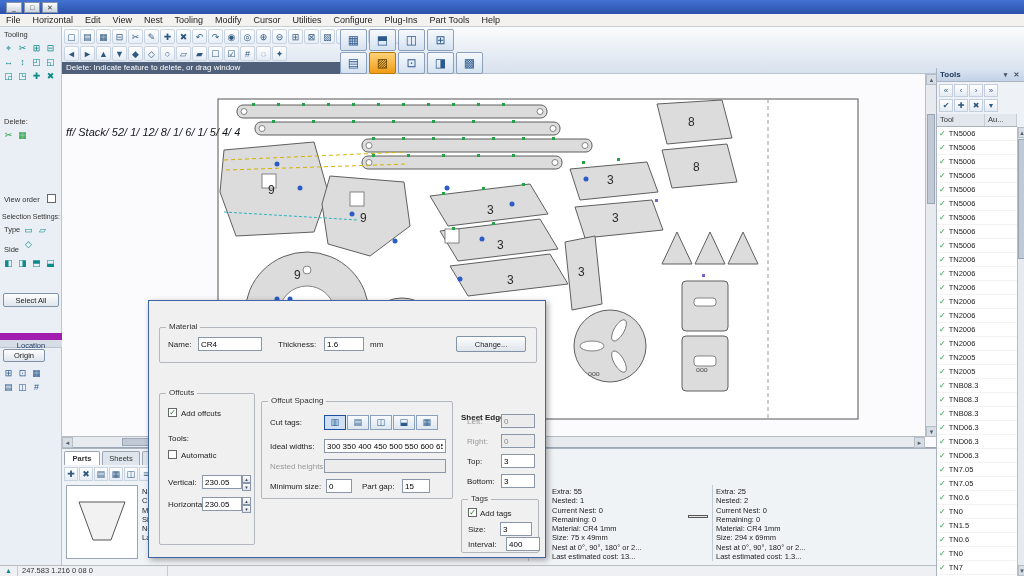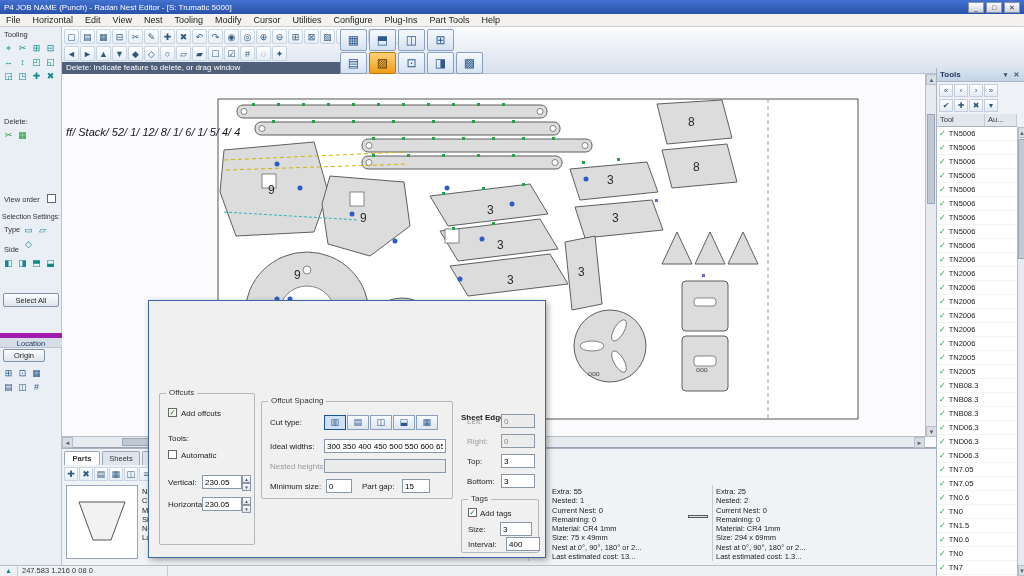--- a/index.html
+++ b/index.html
@@ -85,21 +85,20 @@
 .thumb{position:absolute;left:4px;top:36px;width:72px;height:74px;background:#fff;border:1px solid #9aa6b5}
 
 .statusbar{left:0;top:565px;width:936px;height:11px;background:#eef0f3;border-top:1px solid #b8bec6;display:flex;z-index:15}
 .scell{border-right:1px solid #c6ccd4;font-size:7.5px;line-height:10px;padding:0 4px;color:#333;white-space:nowrap}
 .sicon{color:#0d8b8b;font-size:7px}
 </style>
 </head>
 <body>
 
 <div class="abs titlebar">
-  <span class="ttl">P4 JOB NAME (Punch) - Radan Nest Editor - [S: Trumatic 5000]</span>
   <span class="winbtn">_</span>
   <span class="winbtn">□</span>
   <span class="winbtn">✕</span>
 </div>
 
 <div class="abs menubar">
   <span class="menu-item">File</span>
     <span class="menu-item">Horizontal</span>
     <span class="menu-item">Edit</span>
     <span class="menu-item">View</span>
@@ -203,21 +202,21 @@
       <span class="sb-icn">◇</span>
   </div>
   <span class="sb-label" style="left:4px;top:218px">Side</span>
   <div class="sb-grid" style="left:2px;top:229px">
     <span class="sb-icn">◧</span>
       <span class="sb-icn">◨</span>
       <span class="sb-icn">⬒</span>
       <span class="sb-icn">⬓</span>
   </div>
   <span class="btn" style="position:absolute;left:3px;top:266px;width:56px;height:14px;line-height:13px">Select All</span>
-  <div style="position:absolute;left:0;top:306px;width:62px;height:15px;background:#d6dde6;border-top:5px solid #a21caf;border-bottom:1px solid #b9c4d0;font-size:7.5px;line-height:12px;text-align:center;color:#1d3a63">Location</div>
+  <div style="position:absolute;left:0;top:306px;width:62px;height:15px;background:#d6dde6;border-top:7px solid #a21caf;border-bottom:1px solid #b9c4d0;font-size:7.5px;line-height:12px;text-align:center;color:#1d3a63">Location</div>
   <span class="btn" style="position:absolute;left:3px;top:322px;width:42px;height:13px;line-height:12px">Origin</span>
   <div class="sb-grid" style="left:2px;top:339px;width:48px">
     <span class="sb-icn" style="color:#2d5a8e">⊞</span>
       <span class="sb-icn" style="color:#2d5a8e">⊡</span>
       <span class="sb-icn" style="color:#2d5a8e">▦</span>
       <span class="sb-icn" style="color:#2d5a8e">▤</span>
       <span class="sb-icn" style="color:#2d5a8e">◫</span>
       <span class="sb-icn" style="color:#2d5a8e">#</span>
   </div>
 </div>
@@ -598,20 +597,29 @@
       <div class="pline">Remaining: 0</div>
       <div class="pline">Material: CR4 1mm</div>
       <div class="pline">Size: 294 x 69mm</div>
       <div class="pline">Nest at 0°, 90°, 180° or 2...</div>
       <div class="pline">Last estimated cost: 1.3...</div>
   </div>
 </div>
 
 <div class="abs dlg">
 
+  <div class="grp" style="left:10px;top:26px;width:378px;height:36px">
+    <span class="grp-title">Material</span>
+    <span class="lbl" style="left:8px;top:12px">Name:</span>
+    <input class="fld" style="left: 38px; top: 9px; width: 64px;" value="CR4">
+    <span class="lbl" style="left:118px;top:12px">Thickness:</span>
+    <input class="fld" style="left: 164px; top: 9px; width: 40px;" value="1.6">
+    <span class="lbl" style="left:210px;top:12px">mm</span>
+    <span class="btn" style="left:296px;top:8px;width:70px;height:16px;line-height:15px">Change...</span>
+  </div>
 
   <div class="grp" style="left:10px;top:92px;width:96px;height:152px">
     <span class="grp-title">Offcuts</span>
     <span class="chk" style="position:absolute;left:8px;top:14px">✓</span>
     <span class="lbl" style="left:21px;top:15px">Add offcuts</span>
     <span class="lbl" style="left:8px;top:40px">Tools:</span>
     <span class="chk" style="position:absolute;left:8px;top:56px"></span>
     <span class="lbl" style="left:21px;top:57px">Automatic</span>
     <span class="lbl" style="left:8px;top:84px">Vertical:</span>
     <input class="fld" style="left: 42px; top: 81px; width: 40px;" value="230.05">
@@ -623,21 +631,21 @@
     <input class="fld" style="left: 42px; top: 103px; width: 40px;" value="230.05">
     <span class="spin" style="left:82px;top:103px">
         <span>▴</span>
         <span>▾</span>
       </span>
   </div>
 
   <div class="grp" style="left:112px;top:100px;width:192px;height:98px">
     <span class="grp-title"></span>
     <span class="grp-title">Offcut Spacing</span>
-    <span class="lbl" style="left:8px;top:16px">Cut type:</span>
+    <span class="lbl" style="left:8px;top:16px">Cut tags:</span>
     <div style="position:absolute;left:62px;top:13px;display:flex;gap:1px">
       <span class="cutbtn sel">▥</span>
       <span class="cutbtn">▤</span>
       <span class="cutbtn">◫</span>
       <span class="cutbtn">⬓</span>
       <span class="cutbtn">▦</span>
     </div>
     <span class="lbl" style="left:8px;top:40px">Ideal widths:</span>
     <input class="fld" style="left: 62px; top: 37px; width: 122px;" value="300 350 400 450 500 550 600 650 7">
     <span class="lbl dis" style="left:8px;top:60px">Nested heights:</span>

